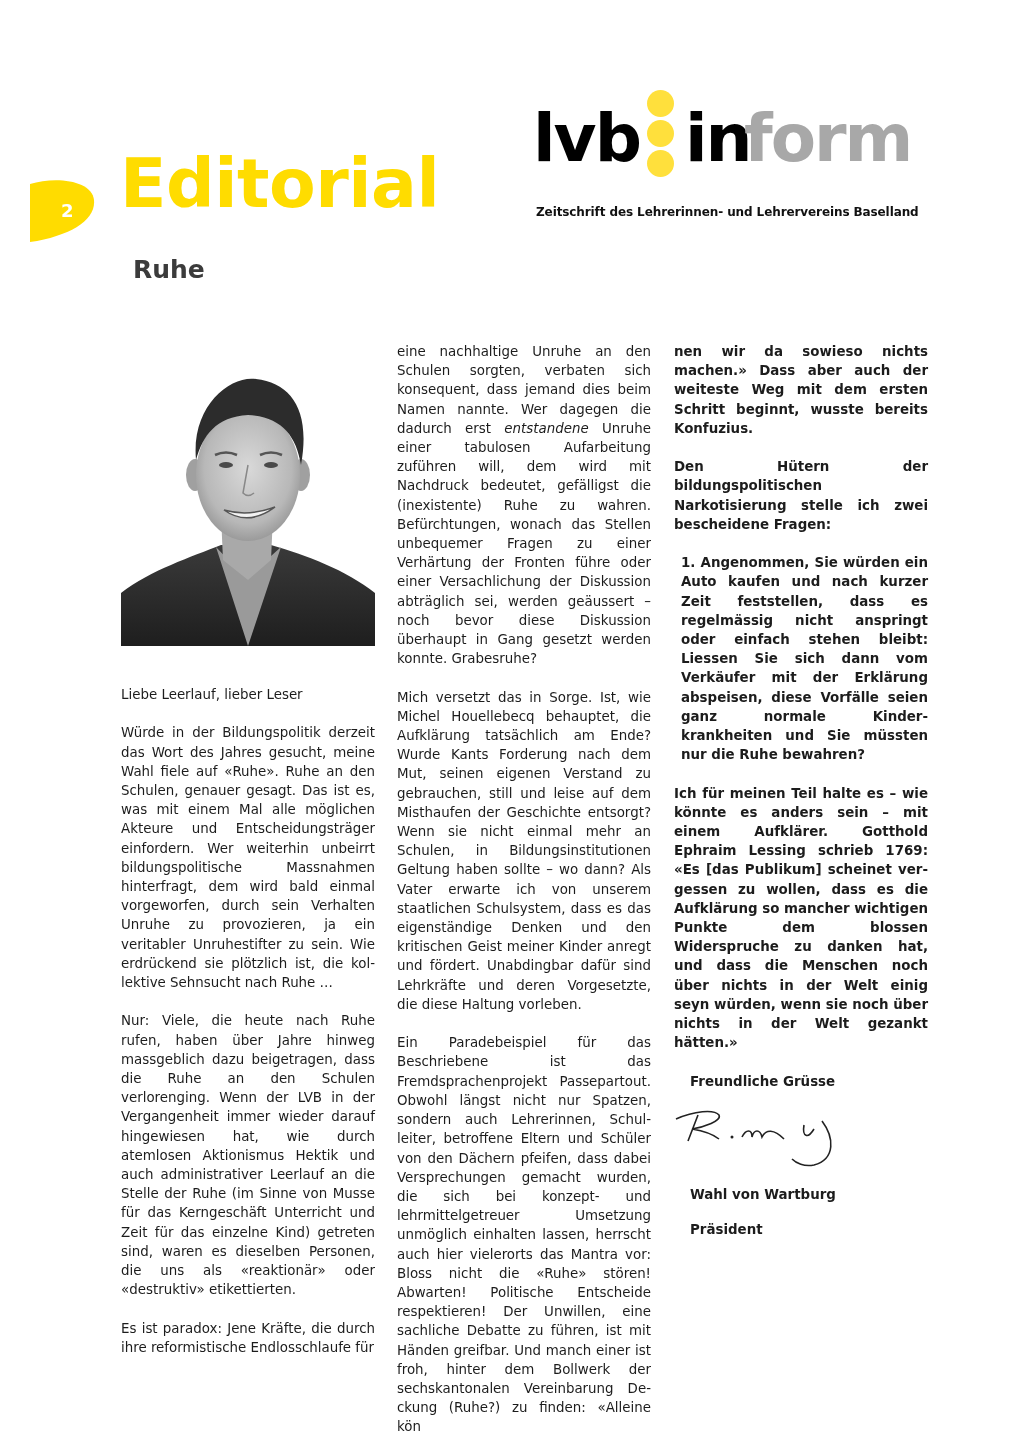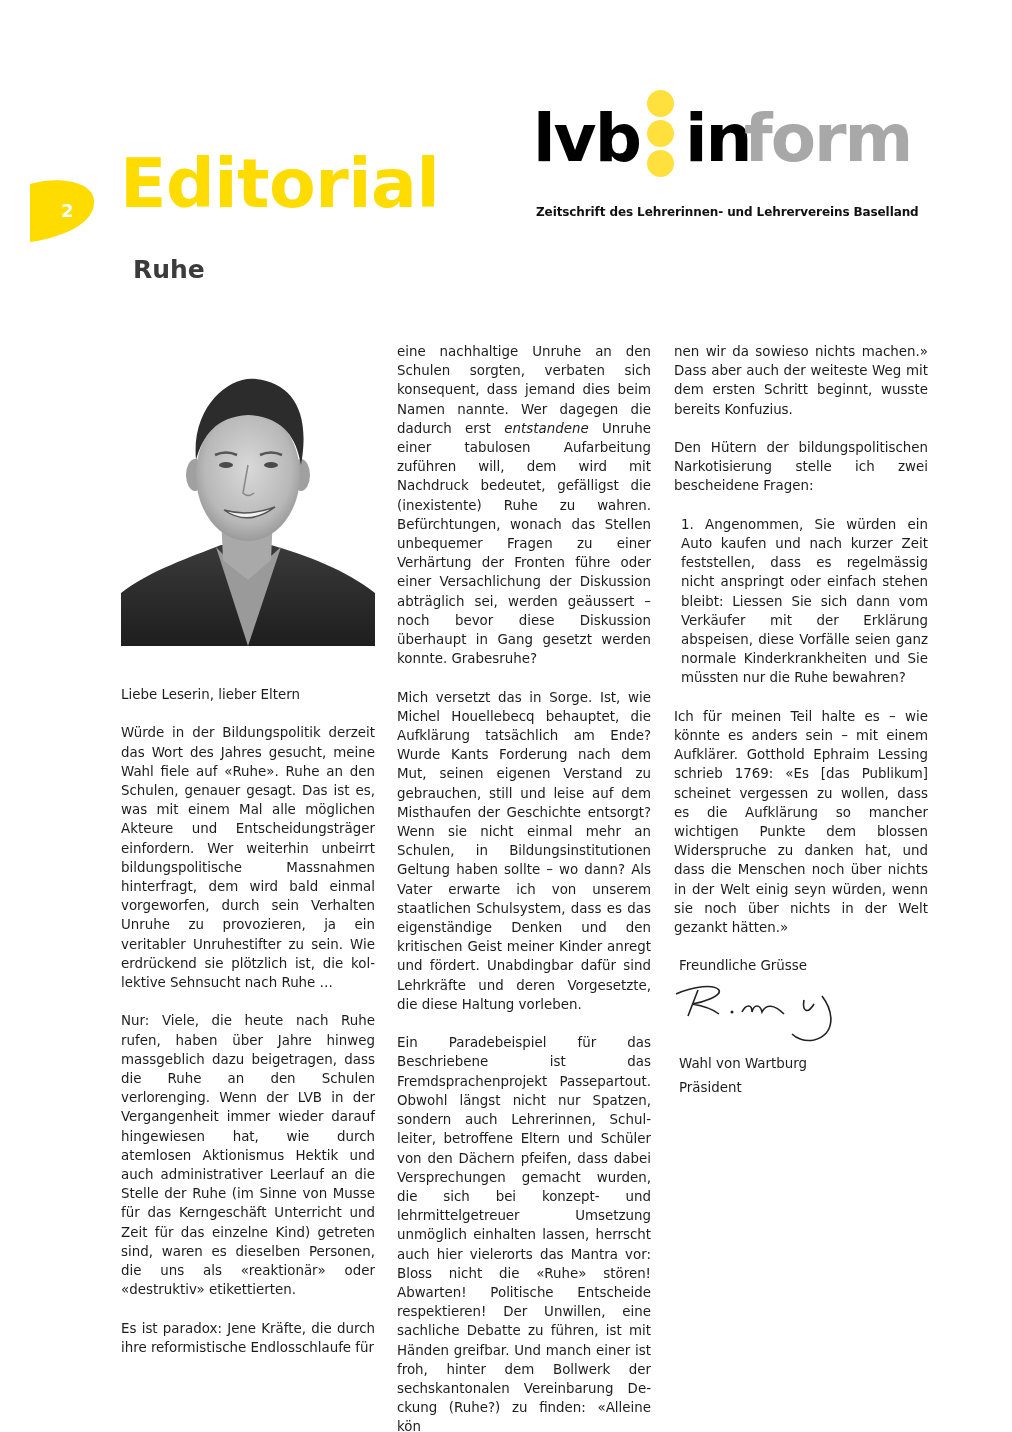--- a/index.html
+++ b/index.html
@@ -27,27 +27,27 @@
   .tagline { position: absolute; left: 536px; top: 205px; width: 392px; text-align: left;
              font-size: 12px; font-weight: bold; color: #111; white-space: nowrap; letter-spacing: -0.1px; }
 
   .portrait { position: absolute; left: 121px; top: 365px; width: 254px; height: 281px; }
 
   .col { position: absolute; width: 254px; font-size: 13.4px; line-height: 19.2px; color: #1c1c1c;
          text-align: justify; hyphens: manual; }
   .col p { margin: 0 0 19.2px 0; }
   .col1 { left: 121px; top: 685px; }
   .col2 { left: 397px; top: 342px; }
-  .col3 { left: 674px; top: 342px; }
+  .col3 { left: 674px; top: 342px; font-weight: bold; }
   .col .indent { padding-left: 7px; }
   .col em { font-style: italic; }
   .col p.last { margin-bottom: 0; }
 
   .signature { display: block; margin: 6px 0 10px 0; }
-  .signoff p { margin: 5px; text-align: left; }
+  .signoff p { margin: 16px; text-align: left; }
 </style>
 </head>
 <body>
 
 <div class="page-tab">
   <svg width="66" height="64" viewBox="0 0 66 64">
     <path d="M0 6 C 25 -2, 62 2, 64 22 C 66 42, 40 58, 0 64 Z" fill="#ffdc00"></path>
   </svg>
 </div>
 <div class="page-num">2</div>
@@ -96,21 +96,21 @@
   <ellipse cx="150" cy="100" rx="7" ry="3" fill="#4a4a4a"></ellipse>
   <path d="M94 90 Q105 85 116 90" stroke="#555" stroke-width="2.5" fill="none"></path>
   <path d="M139 90 Q150 85 161 90" stroke="#555" stroke-width="2.5" fill="none"></path>
 
   <path d="M127 100 L 122 128 Q127 133 133 128" stroke="#888" stroke-width="1.5" fill="none"></path>
 
   <path d="M103 145 Q127 162 154 142 Q127 152 103 145 Z" fill="#f2f2f2" stroke="#555" stroke-width="1.5"></path>
 </svg>
 
 <div class="col col1">
-  <p>Liebe Leserin, lieber Eltern</p>
+  <p>Liebe Leerlauf, lieber Leser</p>
   <p>Würde in der Bildungspolitik derzeit das Wort des Jahres gesucht, meine Wahl fiele auf «Ruhe». Ruhe an den Schulen, genauer gesagt. Das ist es, was mit einem Mal alle möglichen Akteure und Entscheidungsträger einfordern. Wer weiterhin unbeirrt bildungspoliti­sche Massnahmen hinterfragt, dem wird bald einmal vorgeworfen, durch sein Verhalten Unruhe zu provozieren, ja ein veritabler Unruhestifter zu sein. Wie erdrückend sie plötzlich ist, die kol­lektive Sehnsucht nach Ruhe …</p>
   <p>Nur: Viele, die heute nach Ruhe rufen, haben über Jahre hinweg massgeblich dazu beigetragen, dass die Ruhe an den Schulen verlorenging. Wenn der LVB in der Vergangenheit immer wie­der darauf hingewiesen hat, wie durch atemlosen Aktionismus Hektik und auch administrativer Leerlauf an die Stelle der Ruhe (im Sinne von Musse für das Kerngeschäft Unterricht und Zeit für das einzelne Kind) getreten sind, waren es dieselben Personen, die uns als «reaktionär» oder «destruktiv» etikettierten.</p>
   <p class="last"><span id="p3a">Es ist paradox: Jene Kräfte, die durch ihre reformistische Endlosschlaufe für</span></p>
 </div>
 
 <div class="col col2">
   <p><span id="p3cont">eine nachhaltige Unruhe an den Schu­len sorgten, verbaten sich konsequent, dass jemand dies beim Namen nannte. Wer dagegen die dadurch erst </span><em>ent­standene</em><span> Unruhe einer tabulosen Auf­arbeitung zuführen will, dem wird mit Nachdruck bedeutet, gefälligst die (inexistente) Ruhe zu wahren. Befürch­tungen, wonach das Stellen unbeque­mer Fragen zu einer Verhärtung der Fronten führe oder einer Versachli­chung der Diskussion abträglich sei, werden geäussert – noch bevor diese Diskussion überhaupt in Gang gesetzt werden konnte. Grabesruhe?</span></p>
   <p>Mich versetzt das in Sorge. Ist, wie Mi­chel Houellebecq behauptet, die Auf­klärung tatsächlich am Ende? Wurde Kants Forderung nach dem Mut, sei­nen eigenen Verstand zu gebrauchen, still und leise auf dem Misthaufen der Geschichte entsorgt? Wenn sie nicht einmal mehr an Schulen, in Bildungsin­stitutionen Geltung haben sollte – wo dann? Als Vater erwarte ich von unse­rem staatlichen Schulsystem, dass es das eigenständige Denken und den kritischen Geist meiner Kinder anregt und fördert. Unabdingbar dafür sind Lehrkräfte und deren Vorgesetzte, die diese Haltung vorleben.</p>
   <p class="last" id="p5first">Ein Paradebeispiel für das Beschriebe­ne ist das Fremdsprachenprojekt Passe­partout. Obwohl längst nicht nur Spat­zen, sondern auch Lehrerinnen, Schul­leiter, betroffene Eltern und Schüler von den Dächern pfeifen, dass dabei Versprechungen gemacht wurden, die sich bei konzept- und lehrmittelge­treuer Umsetzung unmöglich einhal­ten lassen, herrscht auch hier vieler­orts das Mantra vor: Bloss nicht die «Ruhe» stören! Abwarten! Politische Entscheide respektieren! Der Unwil­len, eine sachliche Debatte zu führen, ist mit Händen greifbar. Und manch einer ist froh, hinter dem Bollwerk der sechskantonalen Vereinbarung De­ckung (Ruhe?) zu finden: «Alleine kön­</p>
 </div>

